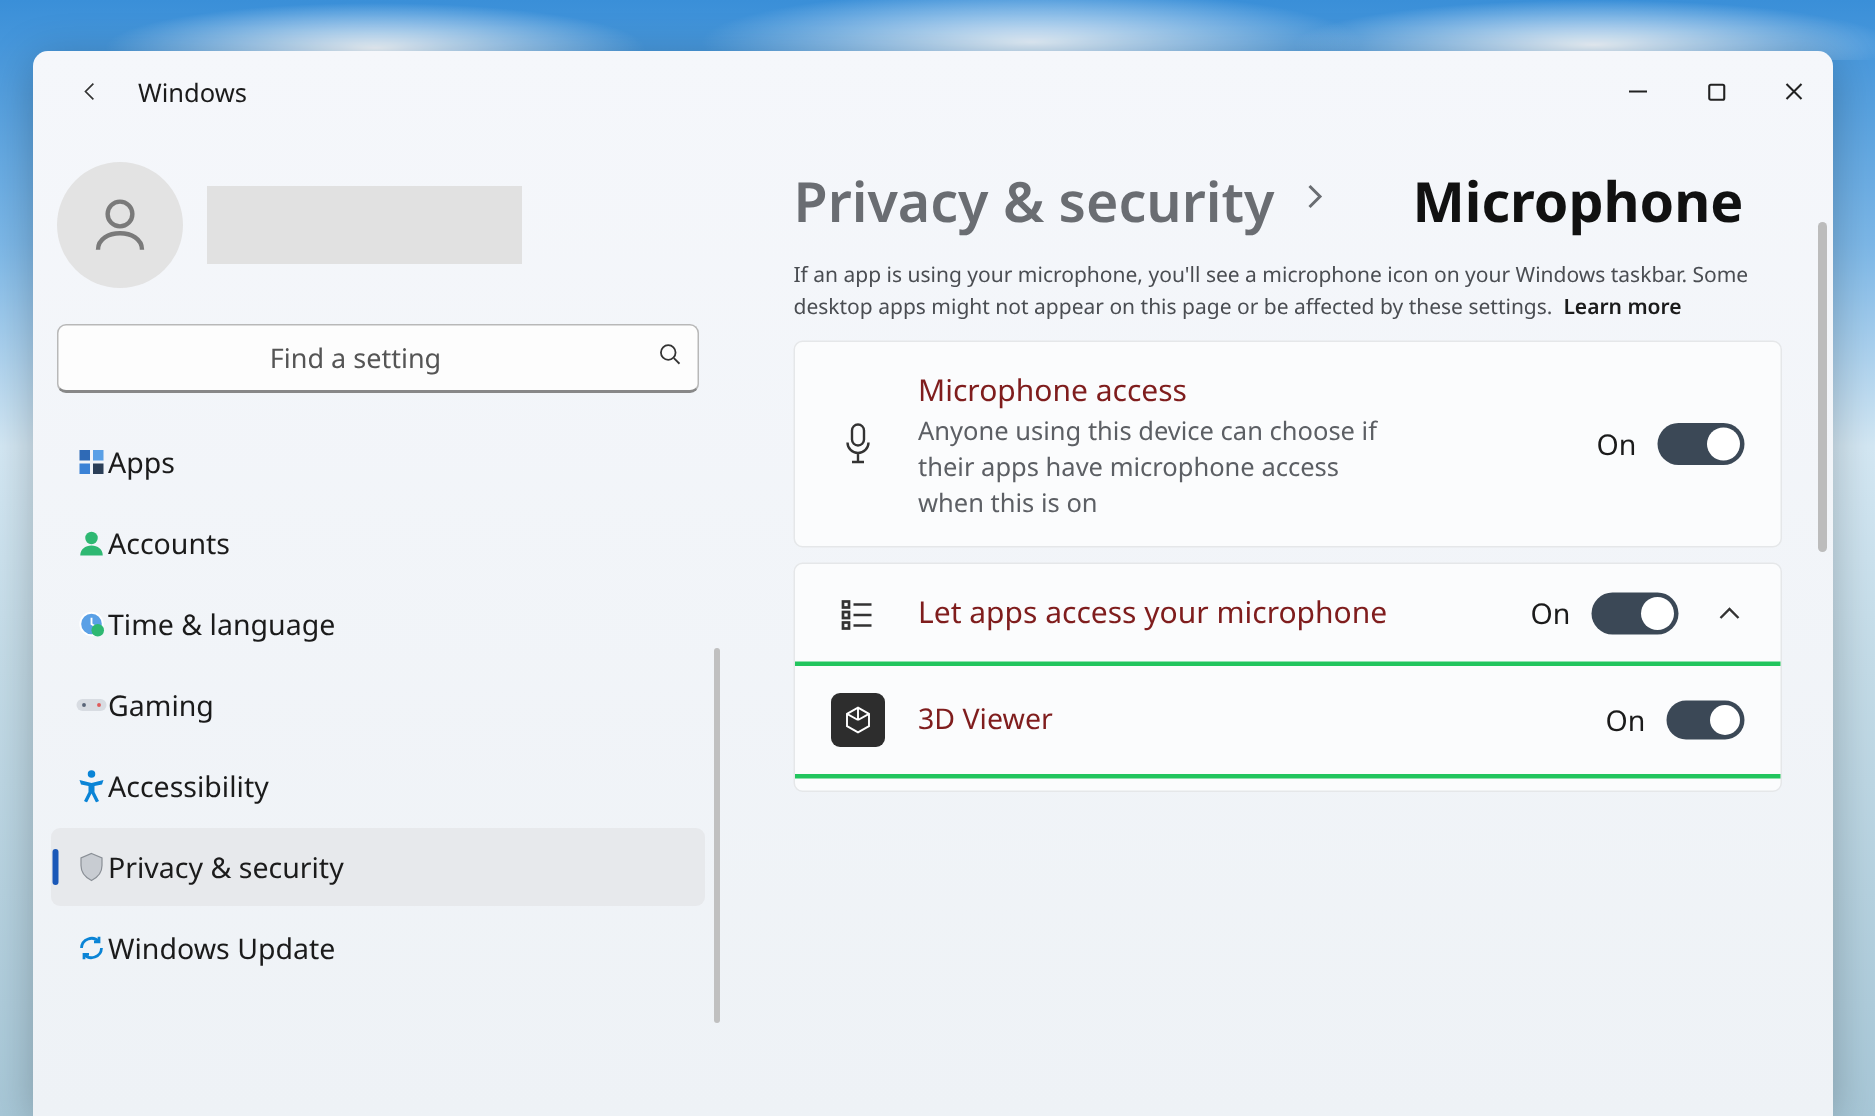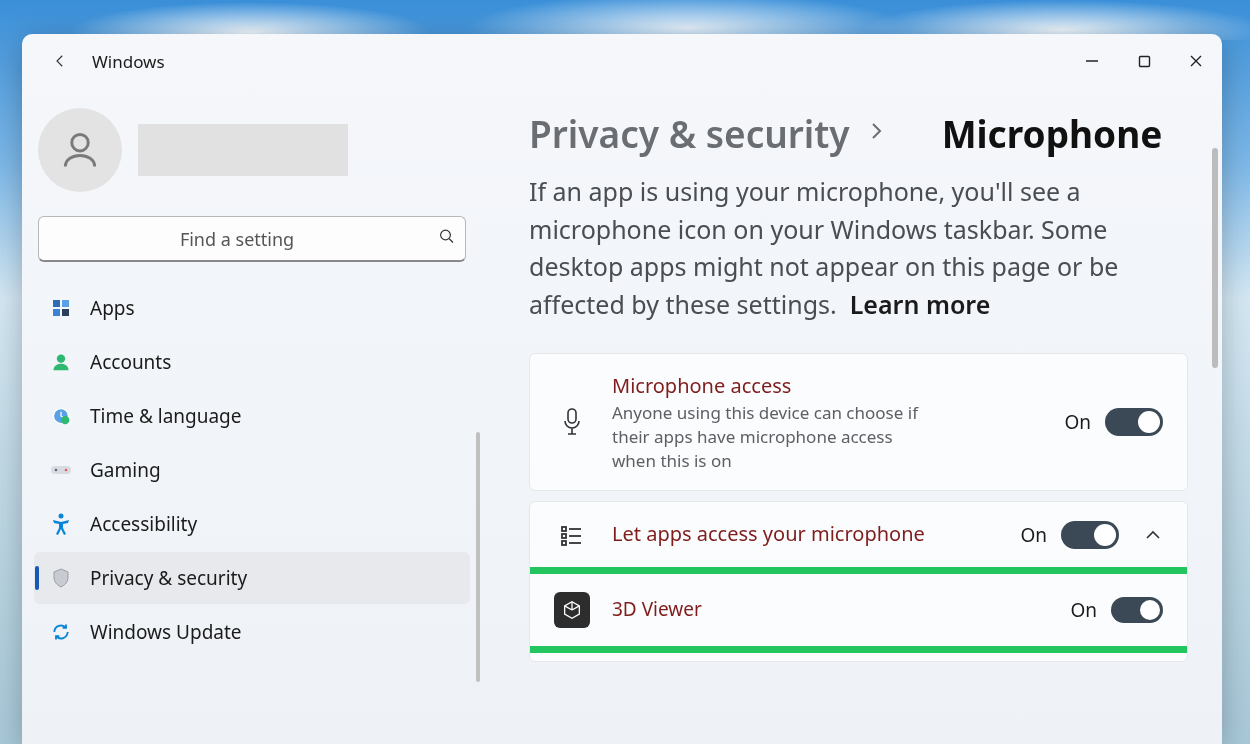--- a/index.html
+++ b/index.html
@@ -50,50 +50,50 @@
   width:100%; height:46px; padding: 0 44px 0 14px;
   border: 1px solid #b8b8b8; border-bottom: 2px solid #888;
   border-radius: 6px; font-size: 18px; background:#fdfdfd; color:#333;text-align:center;
 }
 .search-input::placeholder { color:#555; }
 .search-icon-btn { position:absolute; right:10px; top:50%; transform:translateY(-50%); }
 
 .nav { display:flex; flex-direction:column; gap:2px; position:relative; }
 .nav-scroll { position:absolute; right: -10px; top: 150px; width:4px; height: 250px; background:#c0c0c0; border-radius:2px; }
 .nav-item {
-  display:flex; align-items:center; gap:18px;
+  display:flex; align-items:center; 
   height:52px; padding: 0 16px; border-radius:6px; cursor:pointer;
   font-size:19px; color:#1b1b1b; position:relative;
 }
 .nav-item.active { background: #e7e9ec; }
 .nav-item.active::before {
   content:""; position:absolute; left:1px; top:14px; bottom:14px; width:4px;
   background:#1a58b8; border-radius:2px;
 }
 .nav-icon { width:22px; height:22px; display:flex; align-items:center; justify-content:center; }
 
 .main { flex:1; padding: 20px 34px 0 47px; overflow:hidden; position:relative; }
 .main-scroll { position:absolute; right: 4px; top: 60px; width:6px; height: 220px; background:#bcbcbc; border-radius:3px; }
 
 .breadcrumb { display:flex; align-items:center; gap:18px; margin-bottom:14px; }
 .bc-parent { font-size: 37px; font-weight:600; color:#6a6d72; }
 .bc-sep { color:#6a6d72; }
 .bc-current { font-size: 37px; font-weight:700; color:#111;margin-left:40px; }
 
-.description { font-size: 25px; line-height:1.5; color:#4a4d52; max-width: 680px; margin-bottom: 30px; }
+.description { font-size: 14px; line-height:1.5; color:#4a4d52; max-width: 680px; margin-bottom: 12px; }
 .learn-more { font-weight:600; color:#1b1b1b; cursor:pointer; }
 
 .card {
   background:#fbfcfd; border:1px solid #e5e7e9; border-radius:6px;
   margin-bottom:10px;
 }
 .card-row {
   display:flex; align-items:center; gap:22px;
   padding: 18px 24px;
-  border-bottom:7px solid #22c55e;
+  border-bottom:3px solid #22c55e;
 }
 .card-row:last-child { border-bottom:none; }
 .row-icon { width:36px; display:flex; align-items:center; justify-content:center; flex-shrink:0; }
 .row-text { flex:1; }
 .row-title { font-size:20px; color:#7f1d1d; margin-bottom:2px; }
 .row-sub { font-size:17px; color:#5c5f64; line-height:1.4; max-width:320px; }
 .row-right { display:flex; align-items:center; gap:14px; }
 .state-label { font-size:19px; color:#1b1b1b; }
 
 .toggle {

